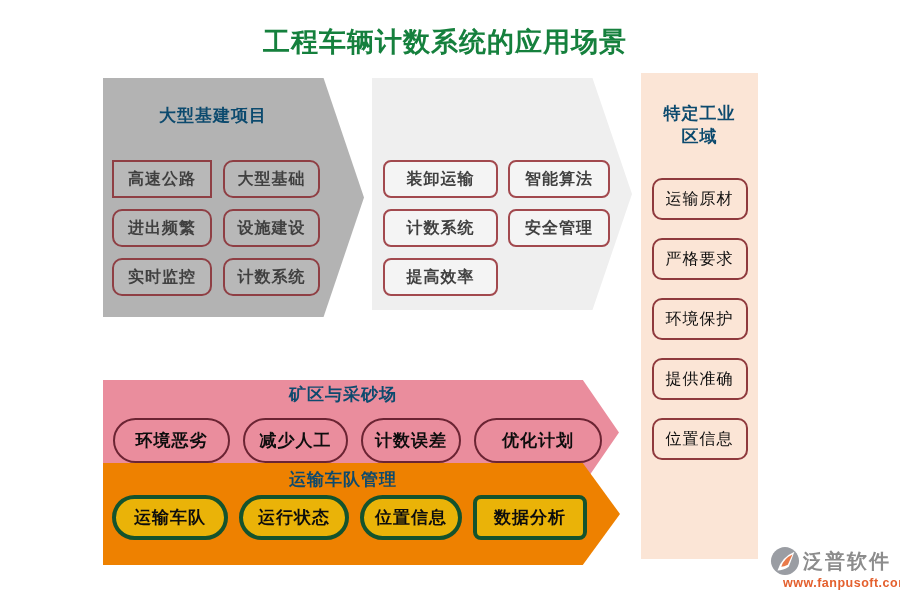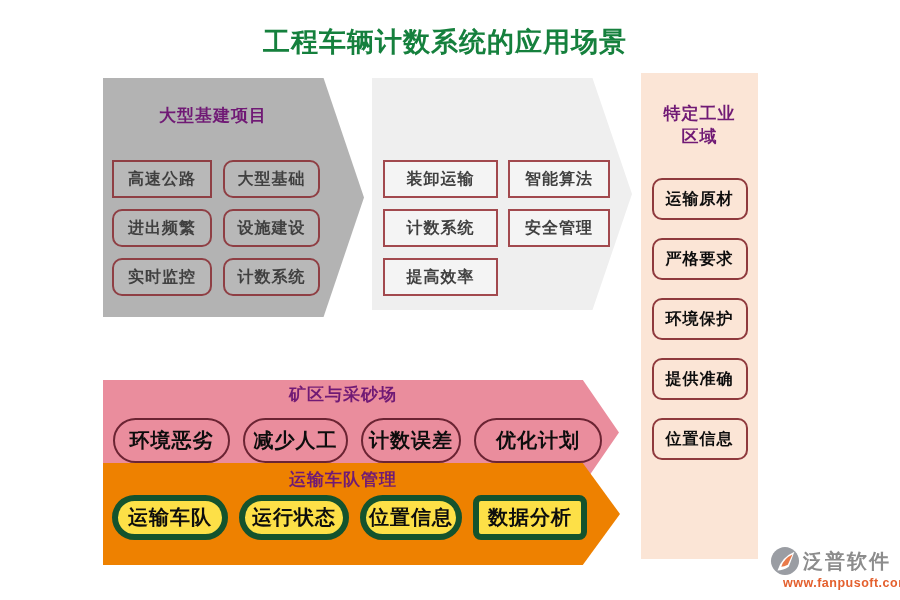--- a/index.html
+++ b/index.html
@@ -32,21 +32,21 @@
     left:103px;top:340px;width:516px;height:105px;background:#ea8d9d;
     clip-path:polygon(0 0,93% 0,100% 50%,93% 100%,0 100%);
     margin-top:40px;
   }
   .block-fleet{
     left:103px;top:463px;width:517px;height:102px;background:#ee8100;
     clip-path:polygon(0 0,92.8% 0,100% 50%,92.8% 100%,0 100%);
   }
 
   .hdr{
-    position:absolute;text-align:center;font-weight:bold;color:#701a75;
+    position:absolute;text-align:center;font-weight:bold;color:#0c4a6e;
     font-size:17px;letter-spacing:1px;
   }
   .hdr-infra{top:26px;left:0;width:220px;}
   .hdr-logi{top:26px;left:0;width:222px;}
   .hdr-indus{top:30px;left:0;width:117px;line-height:1.35;}
   .hdr-mining{top:3px;left:0;width:480px;}
   .hdr-fleet{top:5px;left:0;width:480px;}
 
   
   .grid2{
@@ -55,43 +55,43 @@
   .grid-infra{left:9px;top:82px;grid-template-columns:100px 97px;column-gap:11px;}
   .grid-logi{left:11px;top:82px;grid-template-columns:115px 102px;column-gap:10px;}
 
   .box{
     height:38px;display:flex;align-items:center;justify-content:center;
     font-weight:bold;font-size:16px;color:#404040;letter-spacing:1px;
     border:2px solid #8f3f44;border-radius:10px;background:#b8b8b8;
     box-sizing:border-box;
   }
   .box.square{border-radius:0;}
-  .box-logi{background:#f4f4f4;border-color:#a2494e;border-radius:0;}
+  .box-logi{background:#f4f4f4;border-color:#a2494e;border-radius:8px;}
 
   
   .indus-list{position:absolute;top:105px;left:0;width:117px;}
   .box-indus{
     width:96px;height:42px;margin:0 auto 18px auto;background:#fbe5d6;
     border:2px solid #8f3a3d;border-radius:10px;
     display:flex;align-items:center;justify-content:center;
-    font-weight:bold;font-size:16px;color:#0d0d0d;letter-spacing:1px;
+    font-weight:normal;font-size:16px;color:#0d0d0d;letter-spacing:1px;
     box-sizing:border-box;
   }
 
   
   .pillrow{position:absolute;display:flex;}
   .row-mining{top:38px;left:10px;gap:13px;}
   .row-fleet{top:32px;left:9px;gap:11px;}
   .pill{
     height:45px;display:flex;align-items:center;justify-content:center;
-    font-weight:bold;font-size:20px;color:#0d0d0d;letter-spacing:1px;
+    font-weight:bold;font-size:17px;color:#0d0d0d;letter-spacing:1px;
     border-radius:23px;box-sizing:border-box;
   }
   .pill-mining{background:#ea8d9d;border:2px solid #6b2433;}
-  .pill-fleet{background:#fde047;border:6px solid #14532d;}
+  .pill-fleet{background:#eab308;border:4px solid #14532d;}
   .pill.rect{border-radius:8px;}
   .w1{width:117px;} .w2{width:105px;} .w3{width:100px;} .w4{width:128px;}
   .f1{width:116px;} .f2{width:110px;} .f3{width:102px;} .f4{width:114px;}
 
   
   .watermark{
     position:absolute;left:266px;top:252px;display:flex;align-items:flex-start;
     opacity:0.5;pointer-events:none;
   }
   .wm-icon{width:18px;height:18px;margin-top:2px;}

